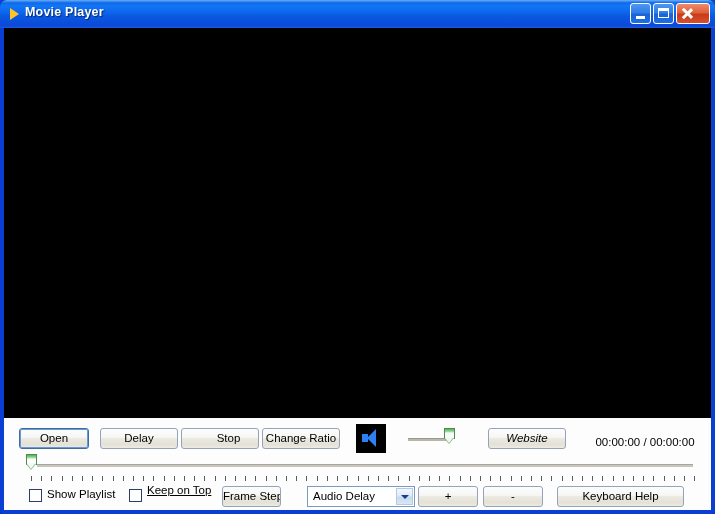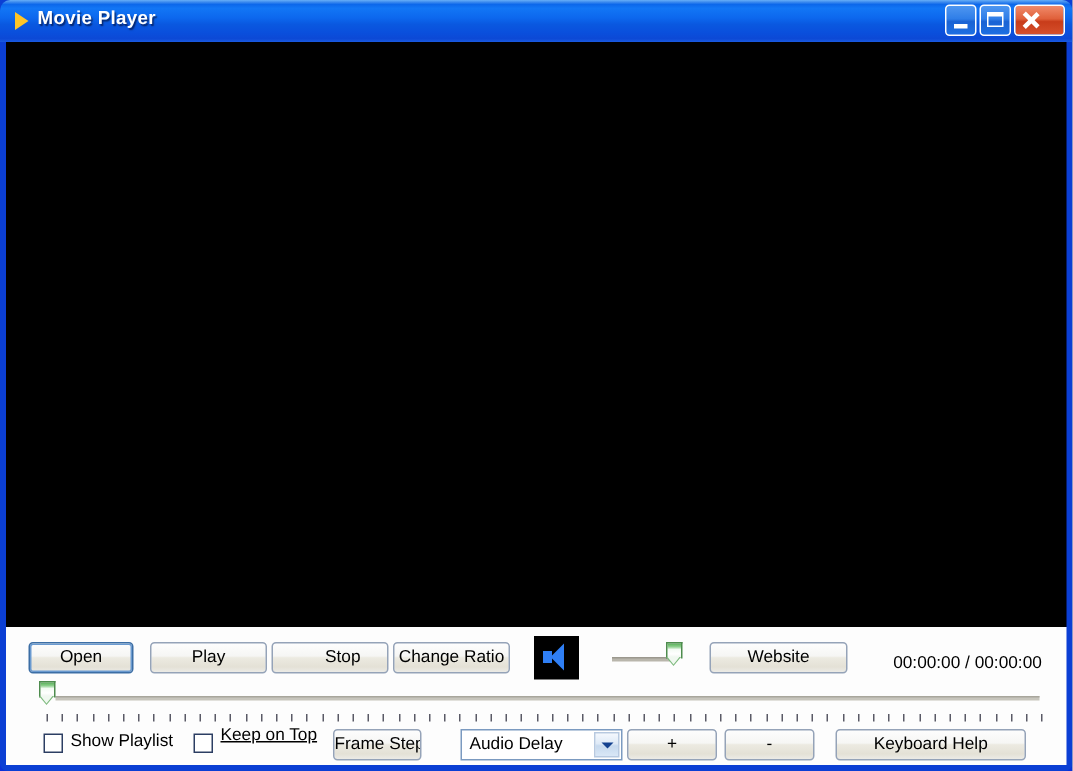--- a/index.html
+++ b/index.html
@@ -174,21 +174,21 @@
   .xpbtn.focused {
     border: 1px solid #3c6ea5;
     box-shadow: 0 0 0 1px #6a9ad0 inset;
   }
 
   
   #btn-open      { left: 15px;  top: 10px; width: 70px; }
   #btn-play      { left: 96px;  top: 10px; width: 78px; }
   #btn-stop      { left: 177px; top: 10px; width: 78px; padding-left: 17px; }
   #btn-ratio     { left: 258px; top: 10px; width: 78px; }
-  #btn-website   { left: 469px; top: 10px; width: 92px; }
+  #btn-website   { left: 484px; top: 10px; width: 78px; font-style: italic; }
 
   
   .speaker-box {
     position: absolute;
     left: 352px;
     top: 6px;
     width: 30px;
     height: 29px;
     background: #000000;
   }
@@ -394,21 +394,21 @@
         <div class="gl-x2"></div>
       </div>
     </div>
   </div>
 
   <div class="video-area"></div>
 
   <div class="panel">
 
     <div class="xpbtn focused" id="btn-open">Open</div>
-    <div class="xpbtn" id="btn-play">Play</div>
+    <div class="xpbtn" id="btn-play">Delay</div>
     <div class="xpbtn" id="btn-stop">Stop</div>
     <div class="xpbtn" id="btn-ratio">Change Ratio</div>
 
     <div class="speaker-box">
       <div class="speaker-body"></div>
       <div class="speaker-cone"></div>
     </div>
 
     <div class="vol-track"></div>
     <div class="vol-thumb">

